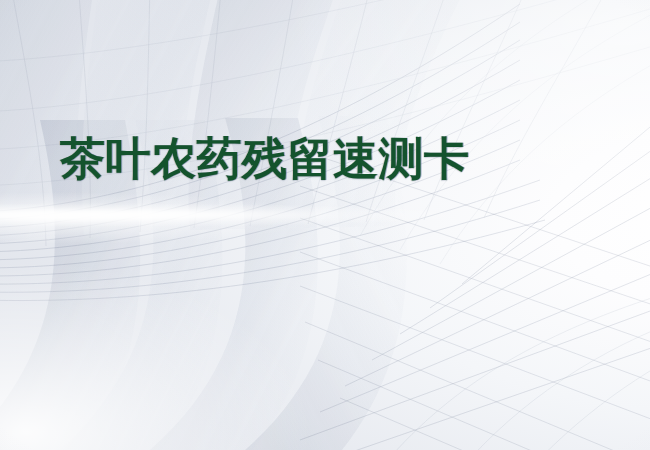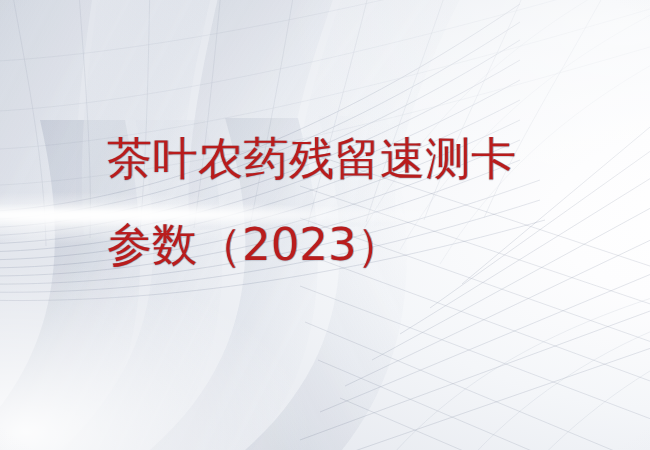--- a/index.html
+++ b/index.html
@@ -68,31 +68,30 @@
 
   
   .title-block {
     position: absolute;
     left: 60px;
     top: 136px;
     width: 560px;
   }
   .title-line {
     display: block;
-    color: #b91c1c;
-    font-weight: 400;
+    color: #14532d;
+    font-weight: 700;
     font-size: 45px;
     line-height: 1;
     letter-spacing: 0.5px;
     white-space: nowrap;
     text-shadow:
        1px 0 0 rgba(40,70,130,.38),
       -1px 0 0 rgba(150,120,60,.18),
        0 1px 1px rgba(120,130,150,.30);
-    margin-left: 47px;
   }
   .title-line.line-2 {
     margin-top: 41px;
     letter-spacing: 0px;
   }
 </style>
 </head>
 <body>
 
 <div id="banner">
@@ -203,16 +202,15 @@
   </div>
 
   <div class="bg-layer bg-streak"></div>
 
   <div class="bg-layer bg-wash"></div>
 
   <div class="bg-layer bg-vignette"></div>
 
   <div class="title-block">
     <span class="title-line line-1">茶叶农药残留速测卡</span>
-    <span class="title-line line-2">参数（2023）</span>
   </div>
 
 </div>
 
 </body></html>

